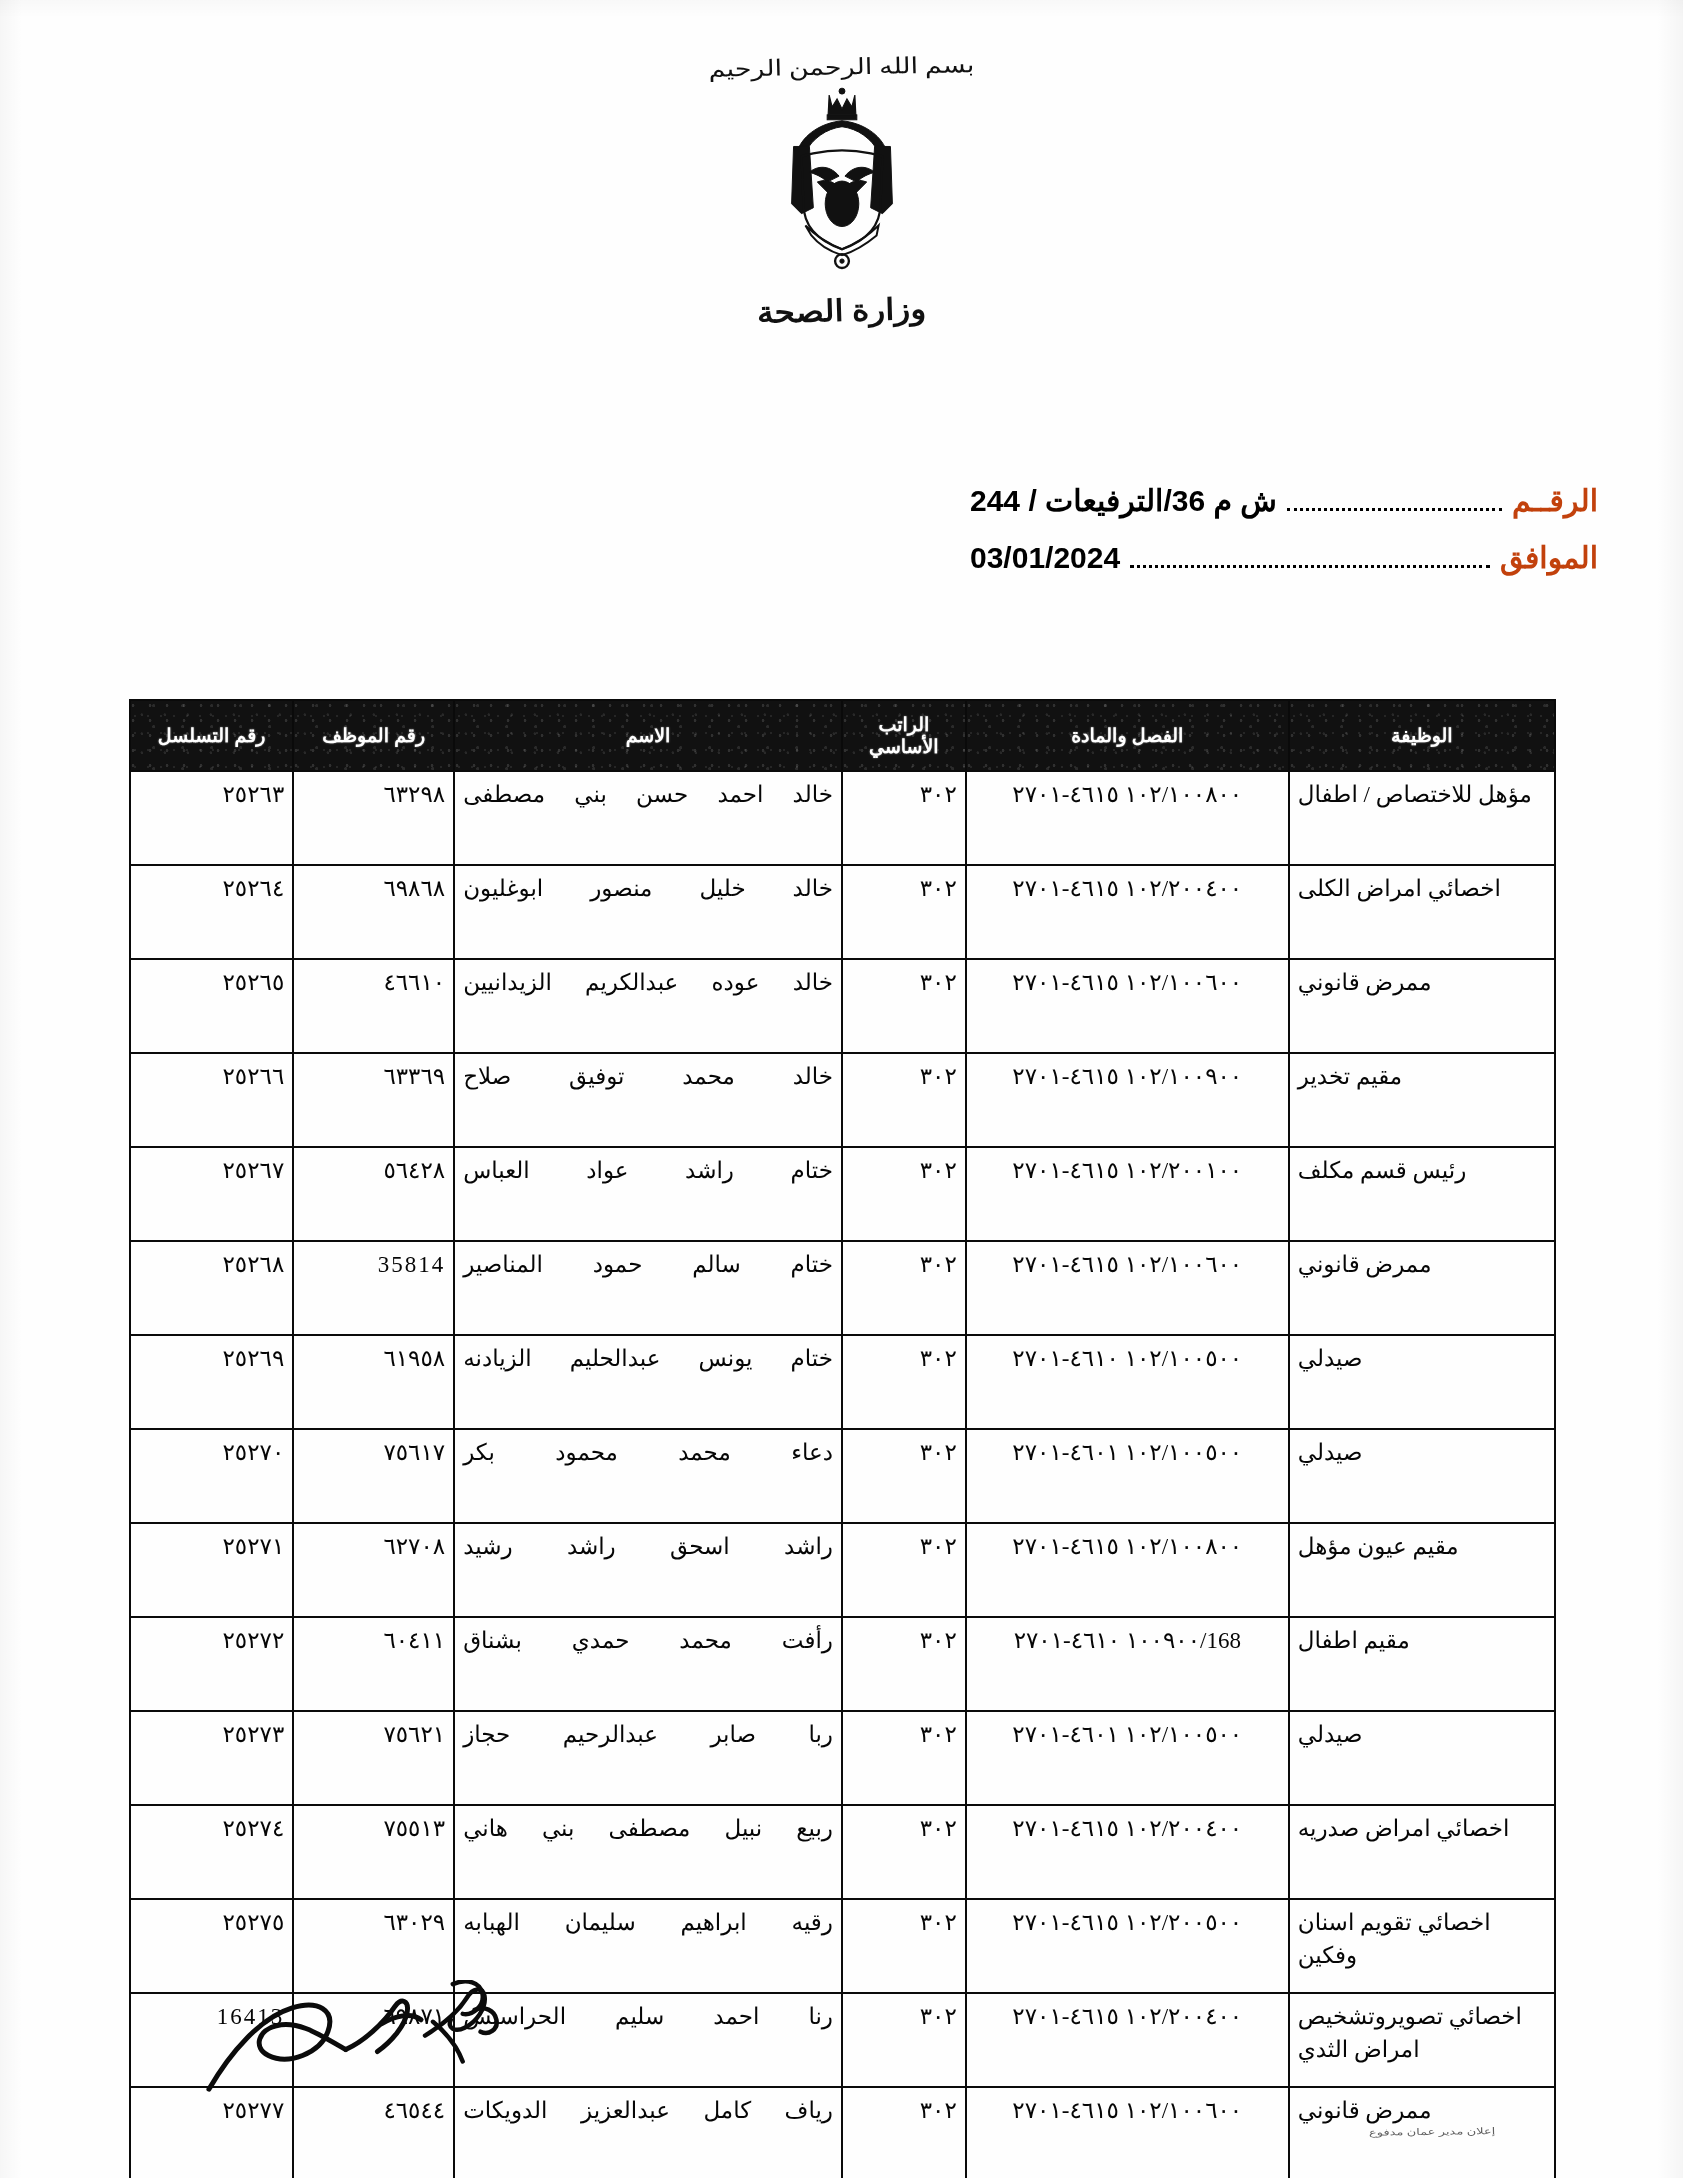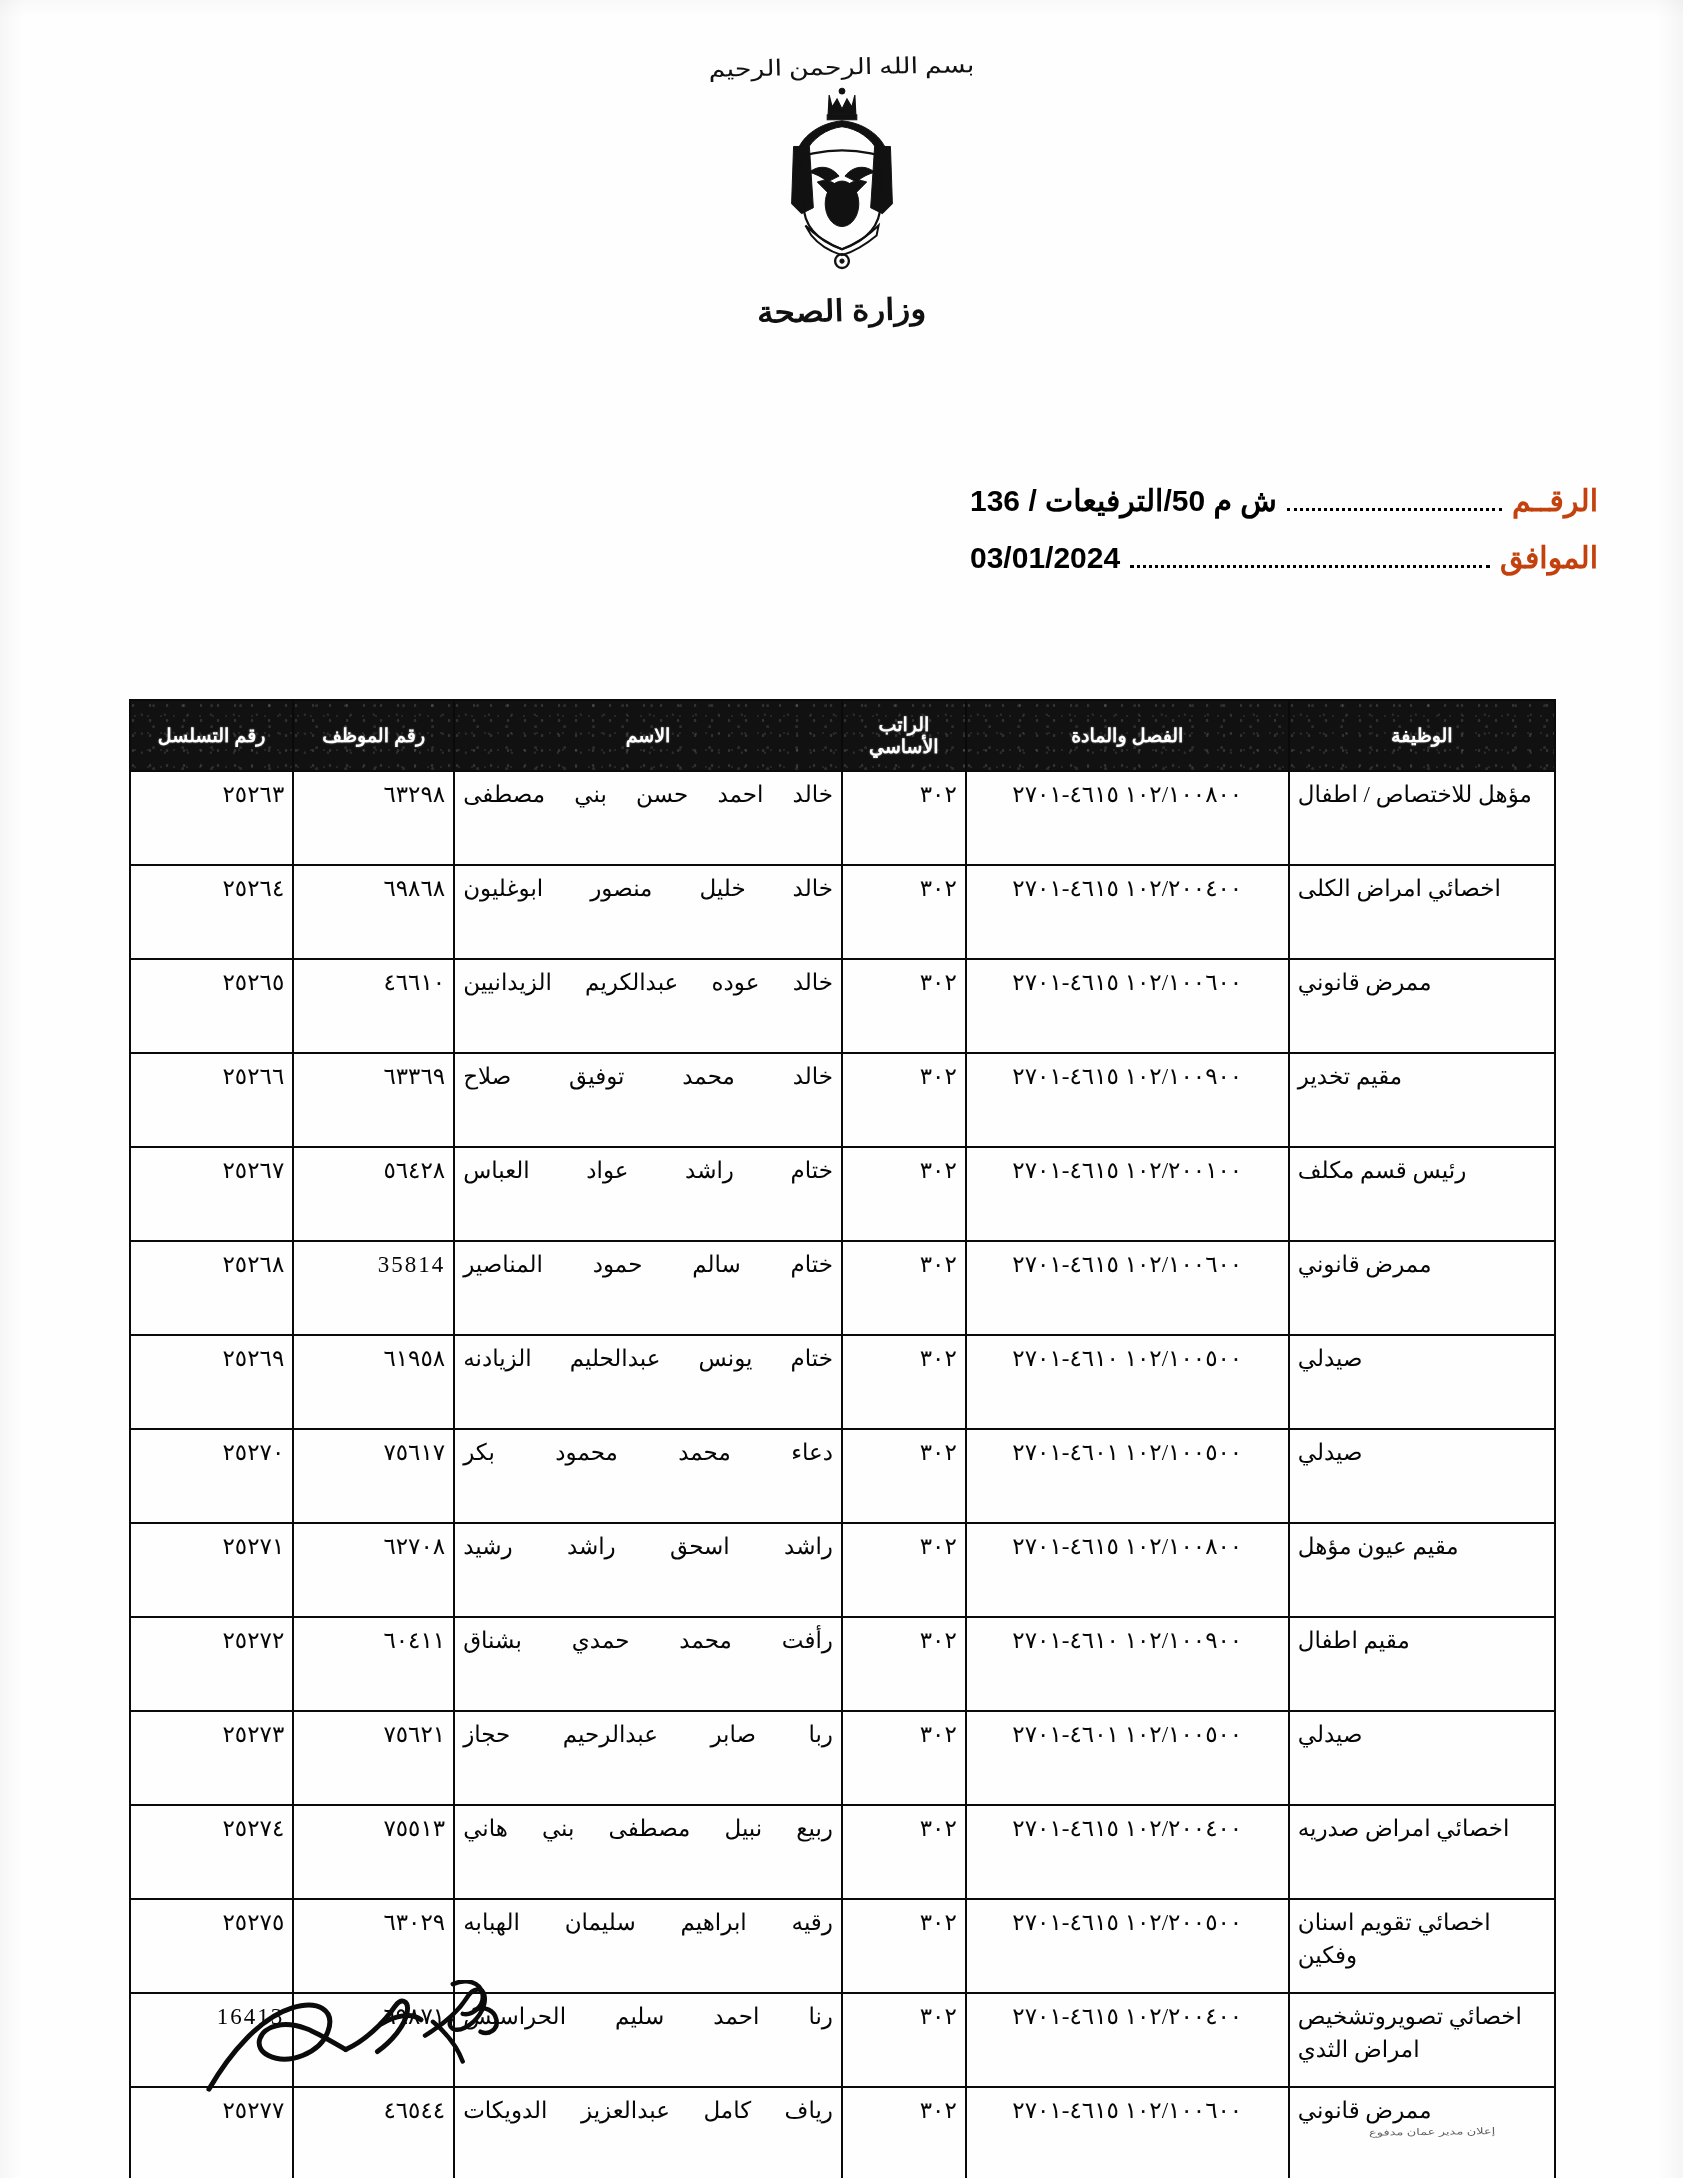--- a/index.html
+++ b/index.html
@@ -287,21 +287,21 @@
       </g>
     </svg>
 
     <div class="ministry-name">وزارة الصحة</div>
   </div>
 
   <div id="ref-block">
     <div class="ref-row">
       <span class="ref-label">الرقــم</span>
       <span class="ref-dots"></span>
-      <span class="ref-value">ش م 50/الترفيعات / 136</span>
+      <span class="ref-value">ش م 36/الترفيعات / 244</span>
     </div>
     <div class="ref-row">
       <span class="ref-label">الموافق</span>
       <span class="ref-dots"></span>
       <span class="ref-value">03/01/2024</span>
     </div>
   </div>
 
   <div id="table-wrap">
     <table class="doc">
@@ -391,21 +391,21 @@
           <tr>
             <td class="c-job">مقيم عيون مؤهل</td>
             <td class="c-code">١٠٢/١٠٠٨٠٠  ٤٦١٥-٢٧٠١</td>
             <td class="c-salary">٣٠٢</td>
             <td class="c-name">راشد اسحق راشد رشيد</td>
             <td class="c-empno">٦٢٧٠٨</td>
             <td class="c-serial">٢٥٢٧١</td>
           </tr>
           <tr>
             <td class="c-job">مقيم اطفال</td>
-            <td class="c-code">١٠٢/١٠٠٩٠٠  ٤٦١٠-٢٧٠١</td>
+            <td class="c-code">168/١٠٠٩٠٠  ٤٦١٠-٢٧٠١</td>
             <td class="c-salary">٣٠٢</td>
             <td class="c-name">رأفت محمد حمدي بشناق</td>
             <td class="c-empno">٦٠٤١١</td>
             <td class="c-serial">٢٥٢٧٢</td>
           </tr>
           <tr>
             <td class="c-job">صيدلي</td>
             <td class="c-code">١٠٢/١٠٠٥٠٠  ٤٦٠١-٢٧٠١</td>
             <td class="c-salary">٣٠٢</td>
             <td class="c-name">ربا صابر عبدالرحيم حجاز</td>

